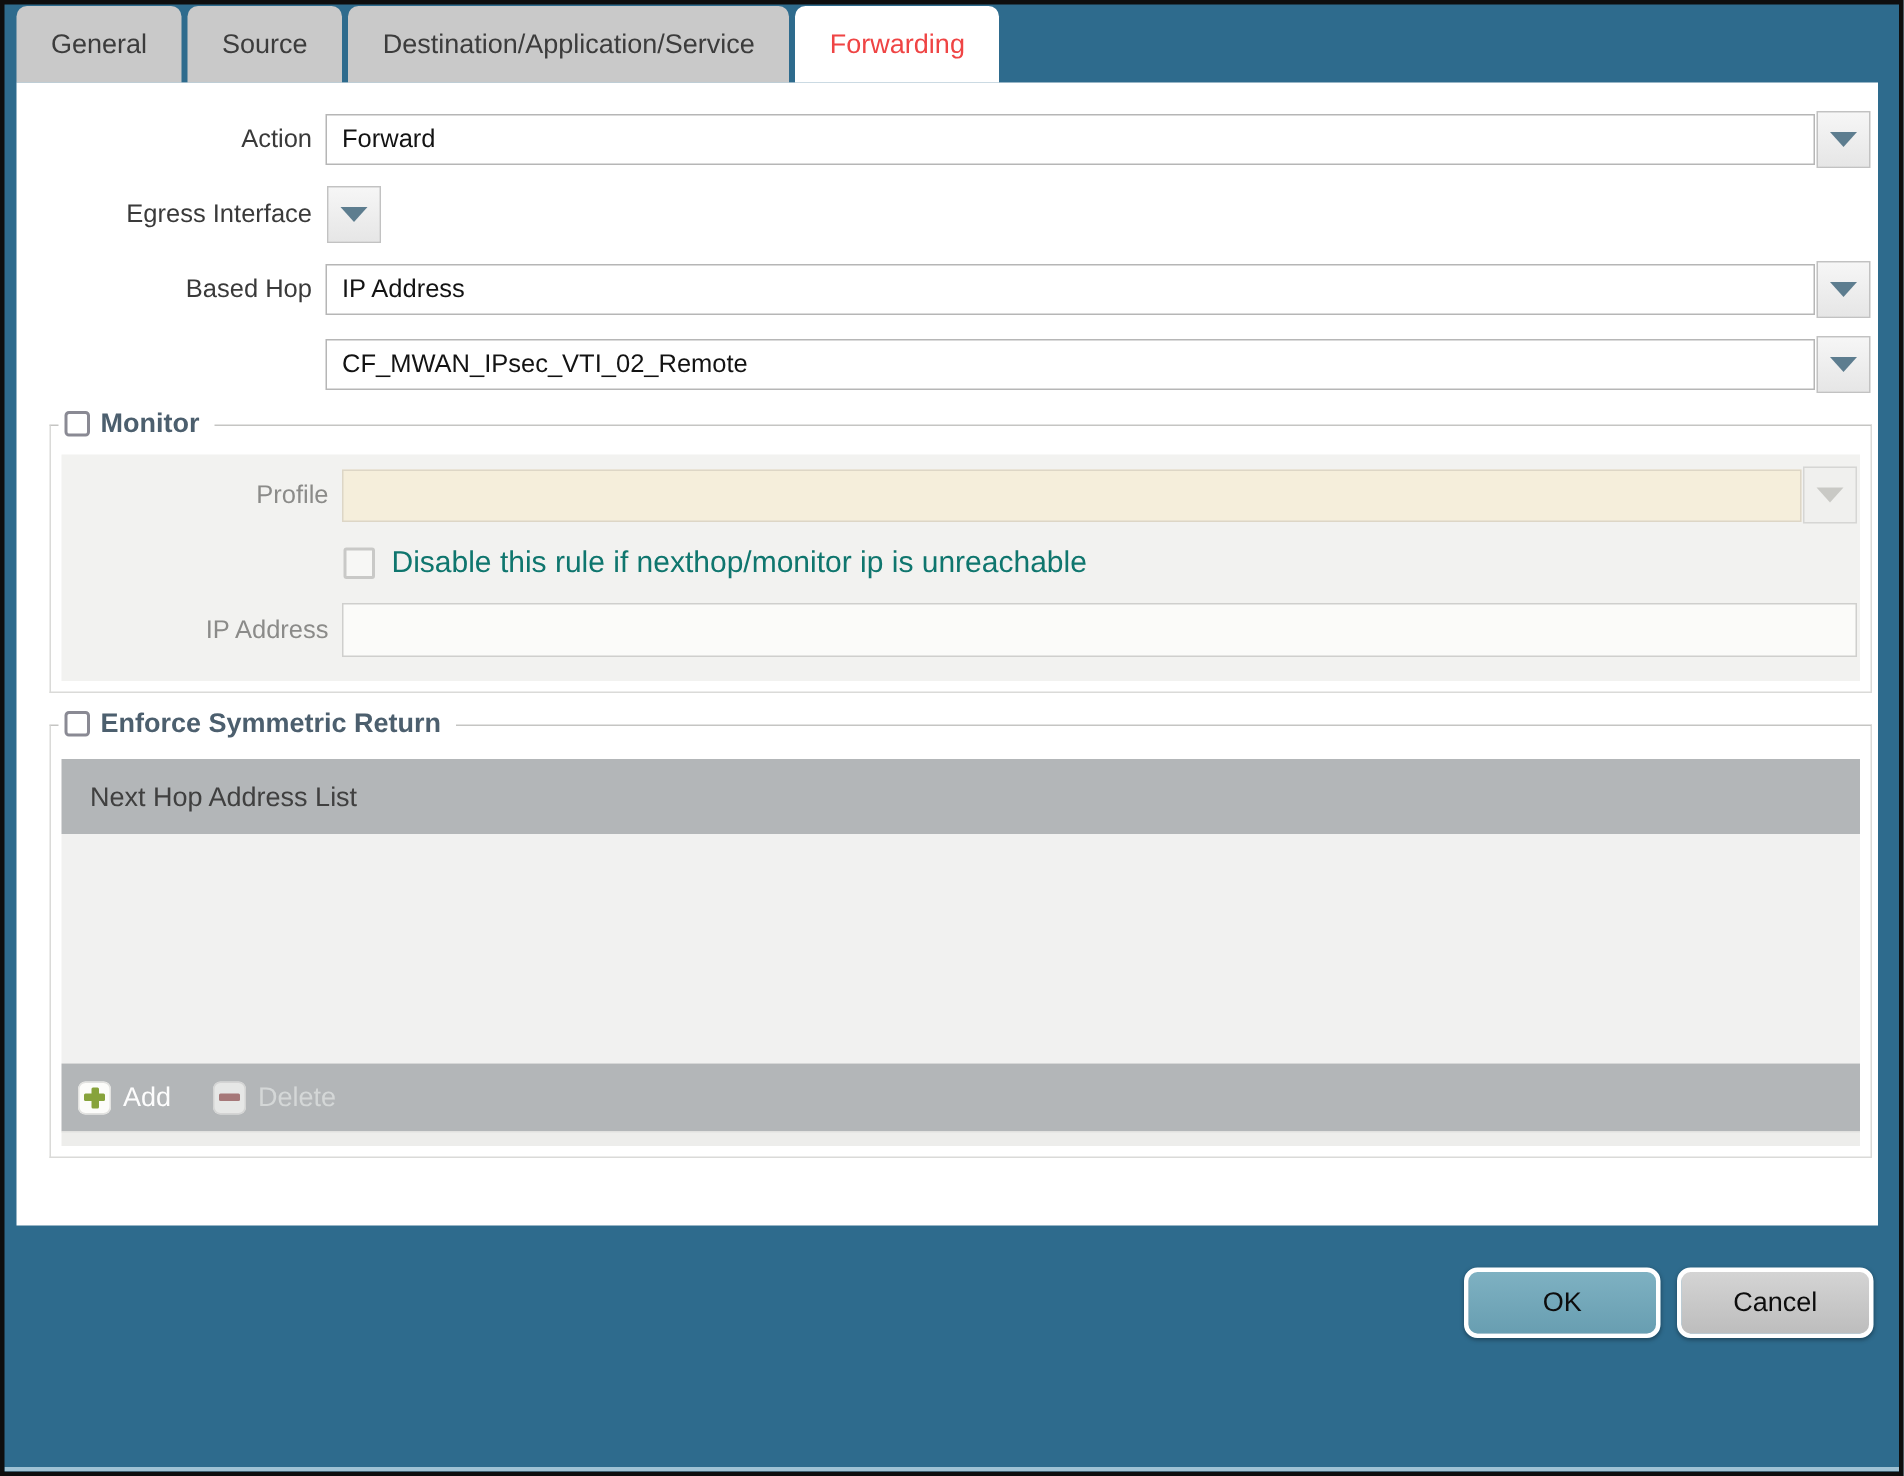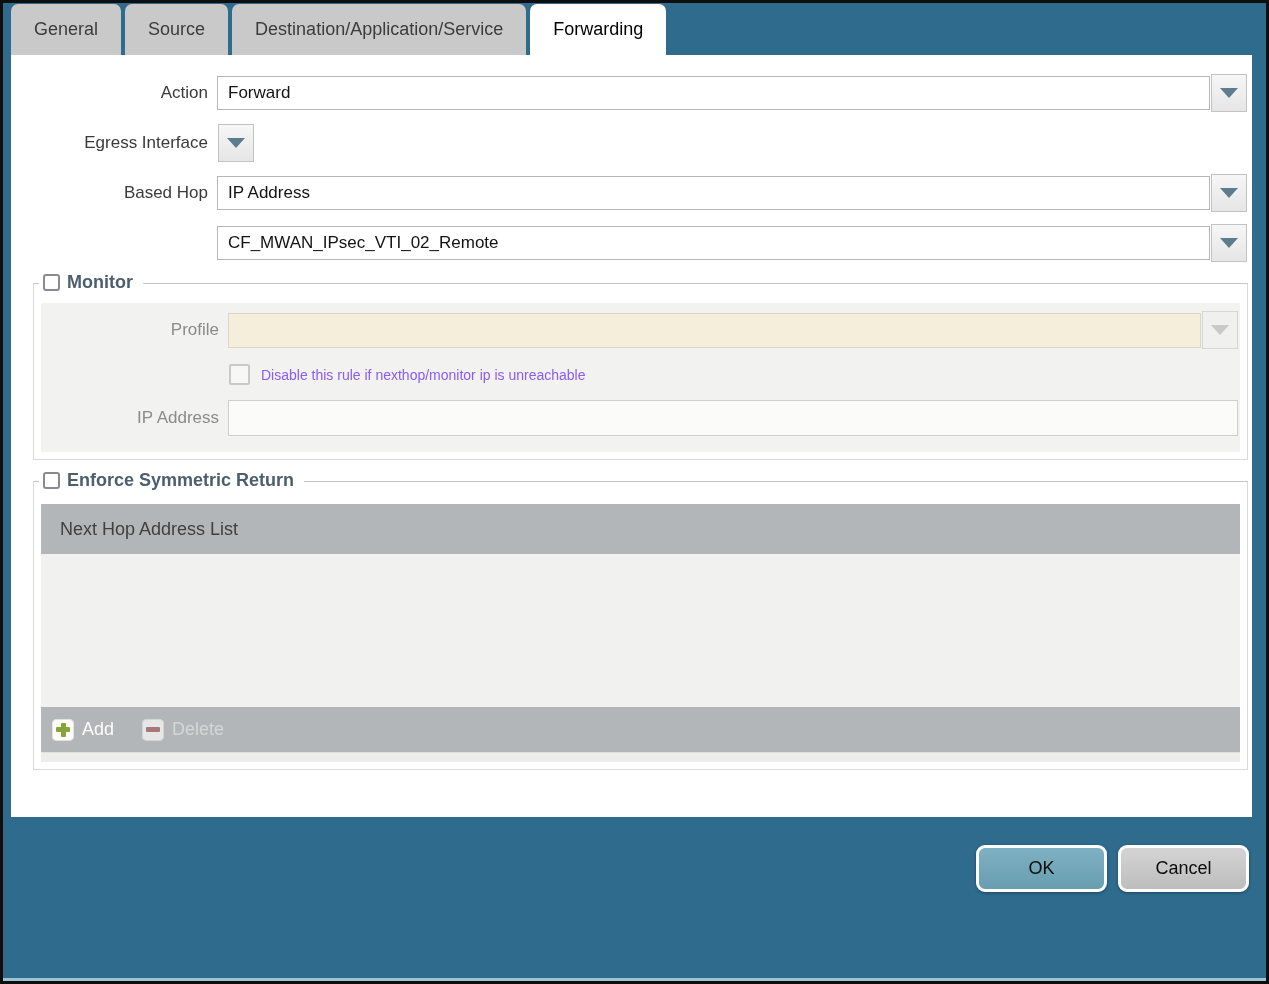--- a/index.html
+++ b/index.html
@@ -26,21 +26,21 @@
   }
   .help span { color:#fff; font-size:16px; font-weight:bold; }
 
   
   .tabs { display:flex; align-items:flex-end; height:52px; padding-left:8px; gap:4px; }
   .tab {
     height:51px; line-height:51px; padding:0 23px;
     background:#c9c9c9; color:#3c3c3c; font-size:18px;
     border-radius:7px 7px 0 0; cursor:pointer; white-space:nowrap;
   }
-  .tab.active { background:#ffffff; color:#000000;text-align:center; }
+  .tab.active { background:#ffffff; color:#ef4444;text-align:center; }
 
   
   .content {
     margin:0 14px 0 8px; height:762px; background:#ffffff;
     padding-top:1px; position:relative;
   }
 
   .form-row { display:flex; align-items:center; margin:12px 5px 0 0; }
   .form-row.first { margin-top:18px; }
   .form-label {
@@ -85,21 +85,21 @@
 
   .section-body { background:#f2f2f0; padding:8px 2px 16px 0; }
   .m-row { display:flex; align-items:center; }
   .m-label { width:178px; text-align:right; margin-right:9px; font-size:17px; color:#8b8b89; }
   .profile-field { flex:1; height:35px; background:#f5eedb; border:1px solid #ddd6c6; cursor:default; }
   .dis-check-row { display:flex; align-items:center; gap:11px; margin:15px 0 0 188px; }
   .checkbox.disabled {
     width:21px; height:21px; border:2px solid #c9c9c7; background:#f7f7f5;
     border-radius:2px; cursor:default;
   }
-  .dis-check-label { font-size:14px; color:#8b5cf6; }
+  .dis-check-label { font-size:20px; color:#0f766e; }
   .m-row.ip { margin-top:15px; }
   .dis-input { flex:1; height:36px; background:#fbfbf9; border:1px solid #cfcfcd; cursor:default; }
 
   
   .nh-table { margin-top:3px; }
   .thead {
     height:50px; line-height:50px; background:#b3b6b8;
     color:#404040; font-size:18px; padding-left:19px;
   }
   .tbody { height:153px; background:#f1f1f0; }

